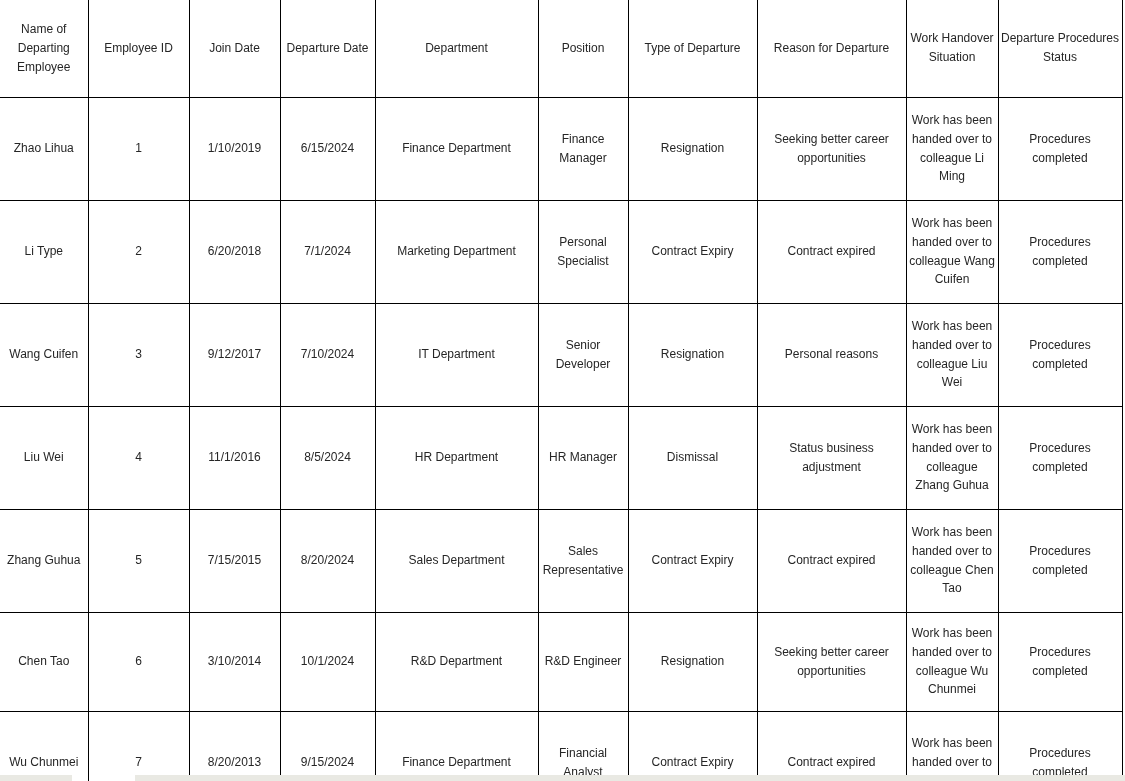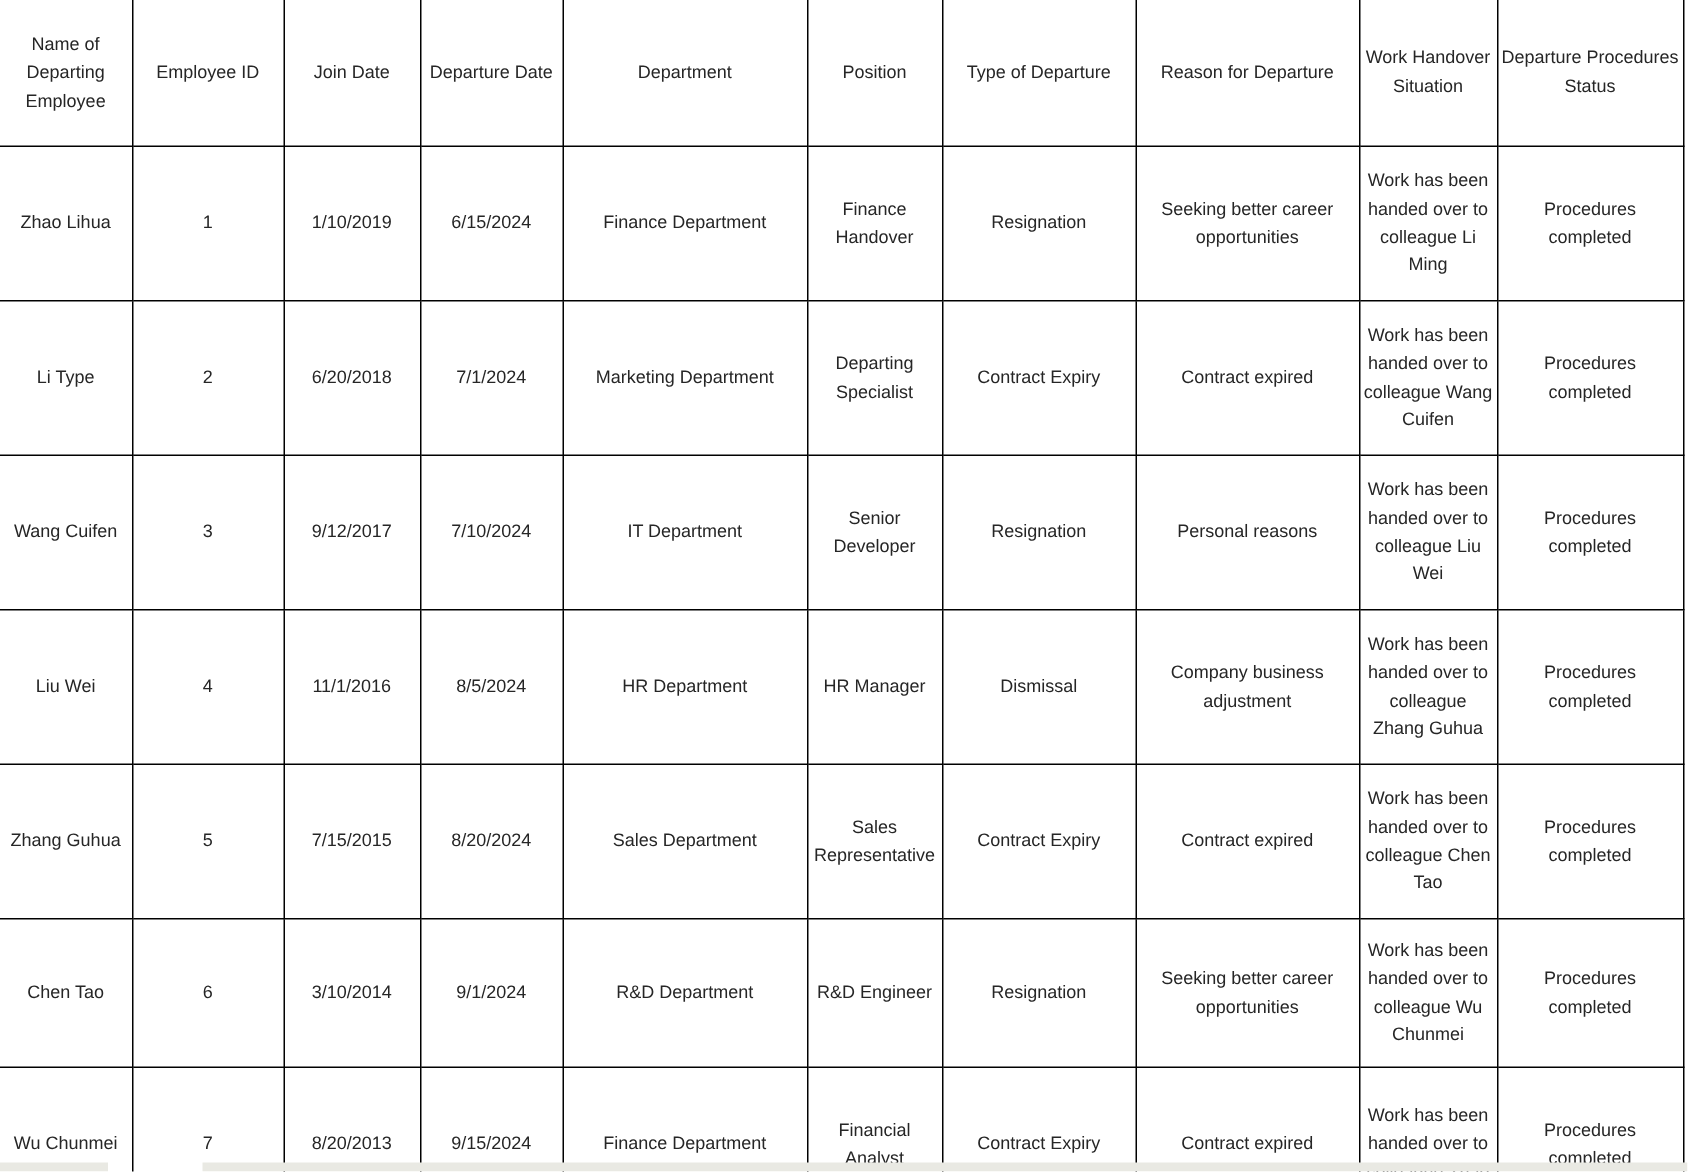--- a/index.html
+++ b/index.html
@@ -89,33 +89,33 @@
         <th>Departure Procedures Status</th>
       </tr>
     </thead>
     <tbody>
       <tr>
         <td>Zhao Lihua</td>
         <td>1</td>
         <td>1/10/2019</td>
         <td>6/15/2024</td>
         <td>Finance Department</td>
-        <td>Finance Handover</td>
+        <td>Finance Manager</td>
         <td>Resignation</td>
         <td>Seeking better career opportunities</td>
         <td>Work has been handed over to colleague Li Ming</td>
         <td>Procedures completed</td>
       </tr>
       <tr>
         <td>Li Type</td>
         <td>2</td>
         <td>6/20/2018</td>
         <td>7/1/2024</td>
         <td>Marketing Department</td>
-        <td>Departing Specialist</td>
+        <td>Personal Specialist</td>
         <td>Contract Expiry</td>
         <td>Contract expired</td>
         <td>Work has been handed over to colleague Wang Cuifen</td>
         <td>Procedures completed</td>
       </tr>
       <tr>
         <td>Wang Cuifen</td>
         <td>3</td>
         <td>9/12/2017</td>
         <td>7/10/2024</td>
@@ -127,41 +127,41 @@
         <td>Procedures completed</td>
       </tr>
       <tr>
         <td>Liu Wei</td>
         <td>4</td>
         <td>11/1/2016</td>
         <td>8/5/2024</td>
         <td>HR Department</td>
         <td>HR Manager</td>
         <td>Dismissal</td>
-        <td>Company business adjustment</td>
+        <td>Status business adjustment</td>
         <td>Work has been handed over to colleague Zhang Guhua</td>
         <td>Procedures completed</td>
       </tr>
       <tr>
         <td>Zhang Guhua</td>
         <td>5</td>
         <td>7/15/2015</td>
         <td>8/20/2024</td>
         <td>Sales Department</td>
         <td>Sales Representative</td>
         <td>Contract Expiry</td>
         <td>Contract expired</td>
         <td>Work has been handed over to colleague Chen Tao</td>
         <td>Procedures completed</td>
       </tr>
       <tr class="short-row">
         <td>Chen Tao</td>
         <td>6</td>
         <td>3/10/2014</td>
-        <td>9/1/2024</td>
+        <td>10/1/2024</td>
         <td>R&amp;D Department</td>
         <td>R&amp;D Engineer</td>
         <td>Resignation</td>
         <td>Seeking better career opportunities</td>
         <td>Work has been handed over to colleague Wu Chunmei</td>
         <td>Procedures completed</td>
       </tr>
       <tr>
         <td>Wu Chunmei</td>
         <td>7</td>

